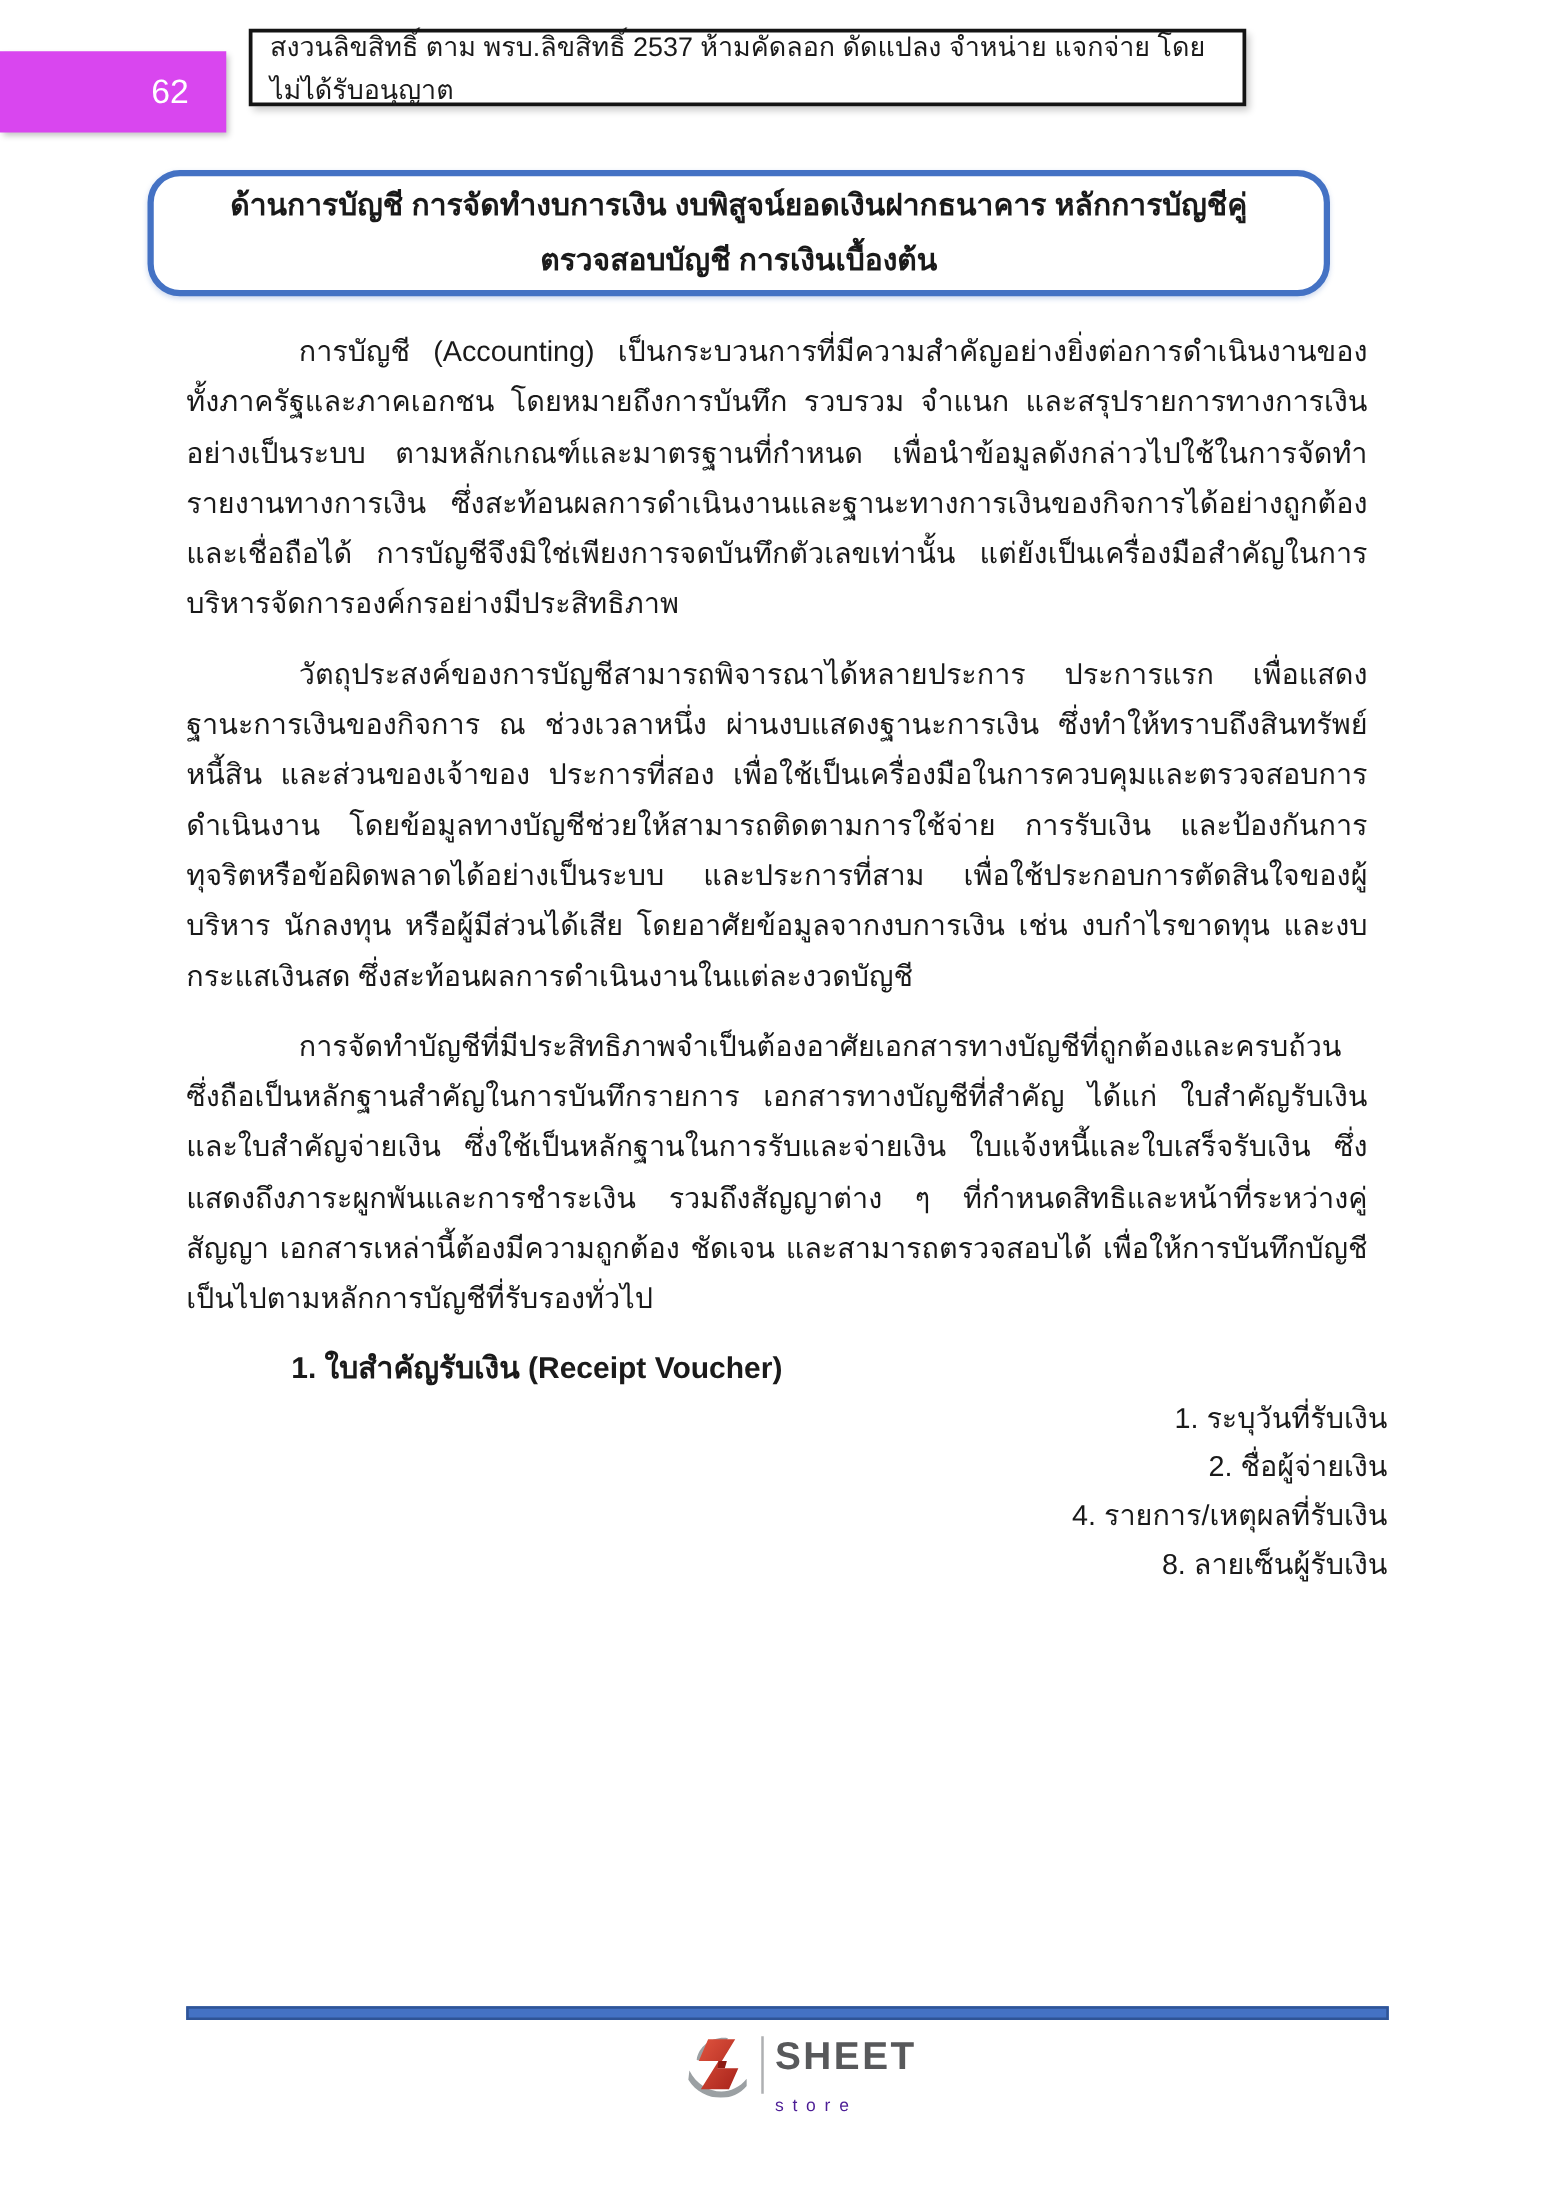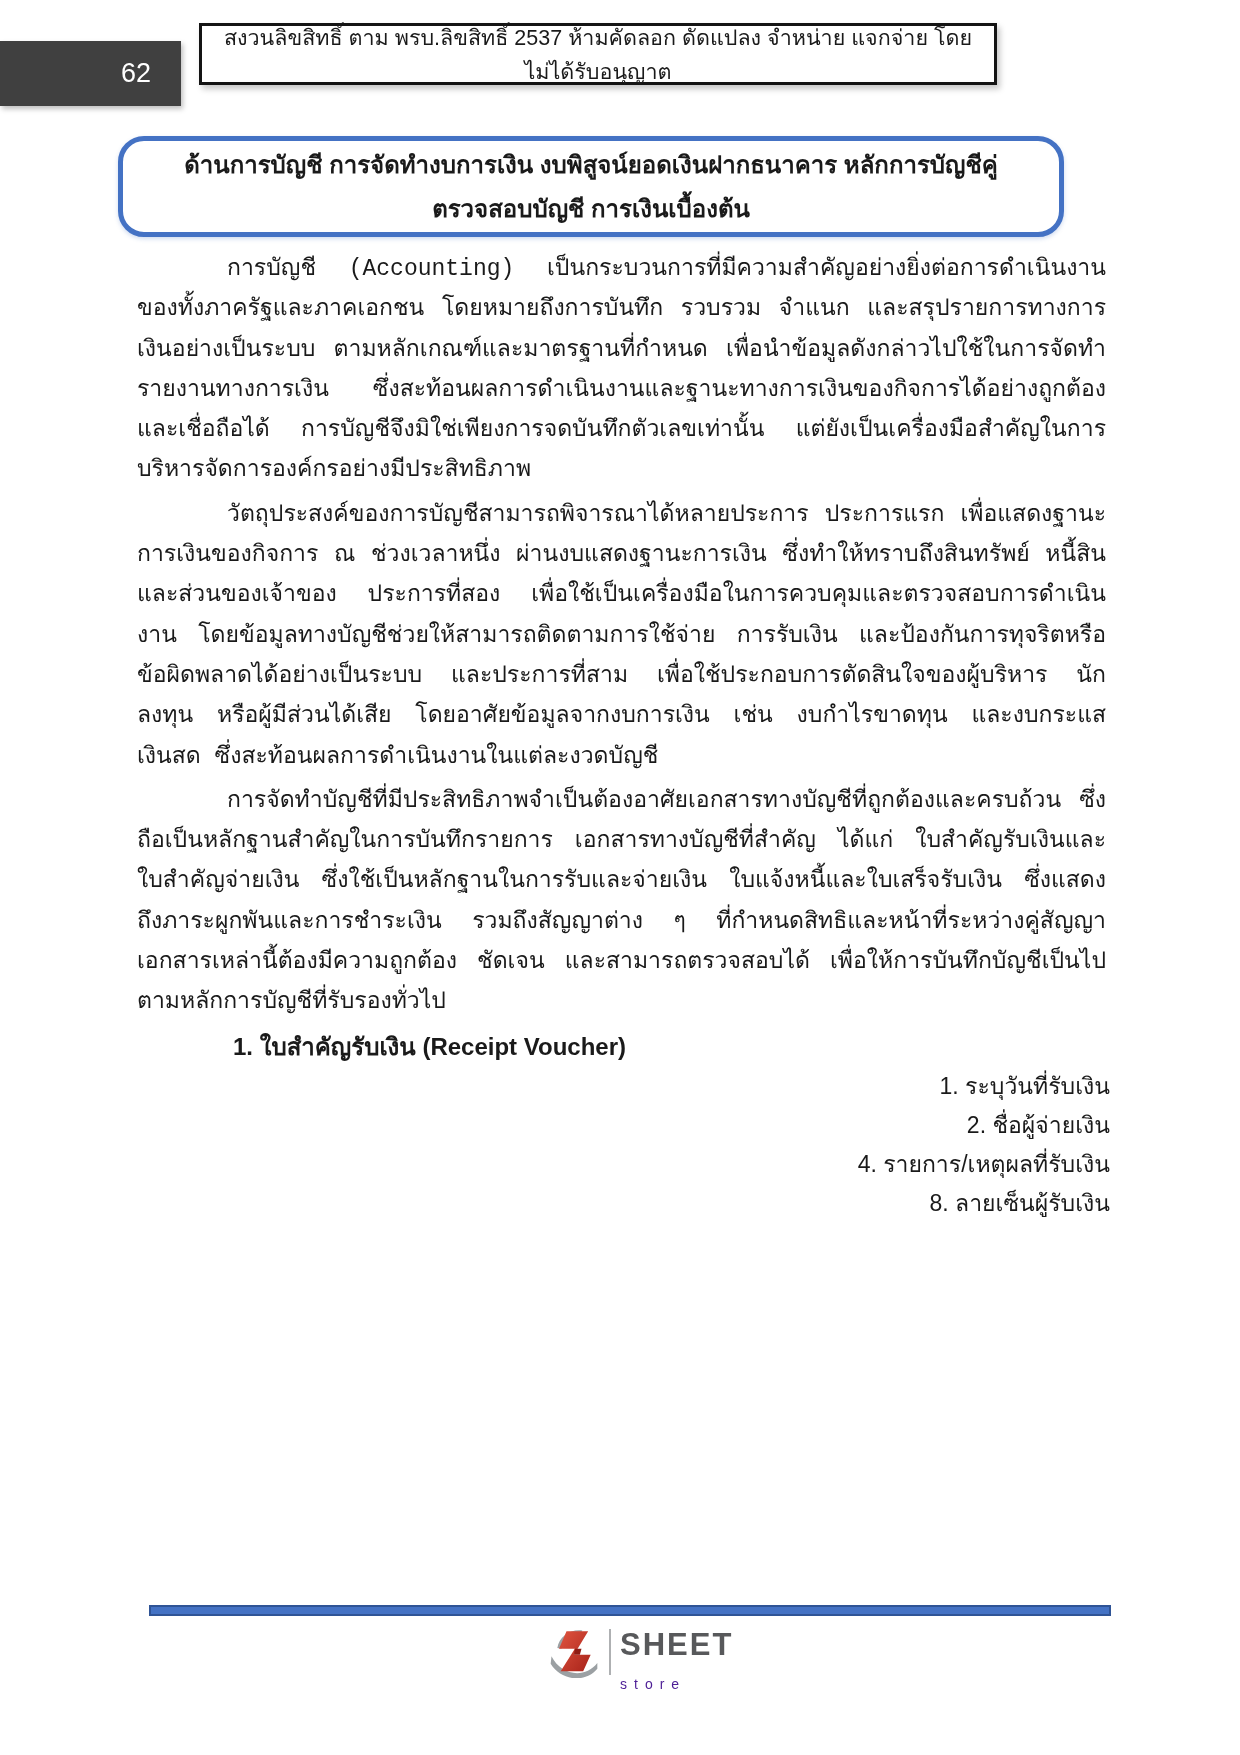--- a/index.html
+++ b/index.html
@@ -11,34 +11,34 @@
     color: #1a1a1a;
     position: relative;
     overflow: hidden;
   }
   .page { position: absolute; inset: 0; }
 
   
   .page-number-box {
     position: absolute; left: 0; top: 41px;
     width: 181px; height: 65px;
-    background: #404040;
+    background: #d946ef;
     color: #ffffff;
     display: flex; align-items: center; justify-content: flex-end;
     padding-right: 30px;
     font-size: 27px; font-weight: 400;
     box-shadow: 2px 3px 5px rgba(0,0,0,0.25);
   }
   .copyright-box {
     position: absolute; left: 199px; top: 23px;
     width: 798px; height: 62px;
     background: #ffffff;
     border: 3px solid #141414;
     display: flex; align-items: center; justify-content: center;
-    text-align: center;
+    text-align: left;
     font-size: 21.5px;
     box-shadow: 3px 4px 6px rgba(0,0,0,0.22);
     padding: 0 14px;
   }
 
   
   .title-box {
     position: absolute; left: 118px; top: 136px;
     width: 946px; height: 101px;
     border: 5px solid #4472C4;
@@ -53,21 +53,21 @@
   }
 
   
   .body-text {
     position: absolute; left: 133px; top: 245px;
     width: 977px;
     font-size: 23px;
     line-height: 40.3px;
     text-align: justify;
   }
-  .body-text p { margin: 4px; text-indent: 90px; font-family: Liberation Mono, monospace; }
+  .body-text p { margin: 16px; text-indent: 90px; }
   .section-heading {
     margin: 0; font-size: 24px; font-weight: bold;
     padding-left: 100px; text-align: left;
     line-height: 40.3px;
   }
   .section-subheading {
     margin: 0; font-size: 23.5px; font-weight: bold;
     padding-left: 133px; text-align: left;
     line-height: 40.3px;
   }

